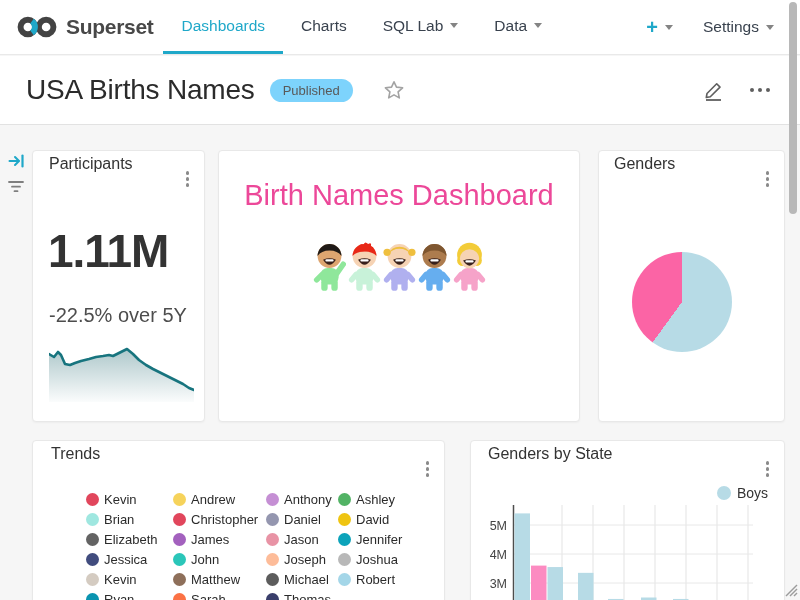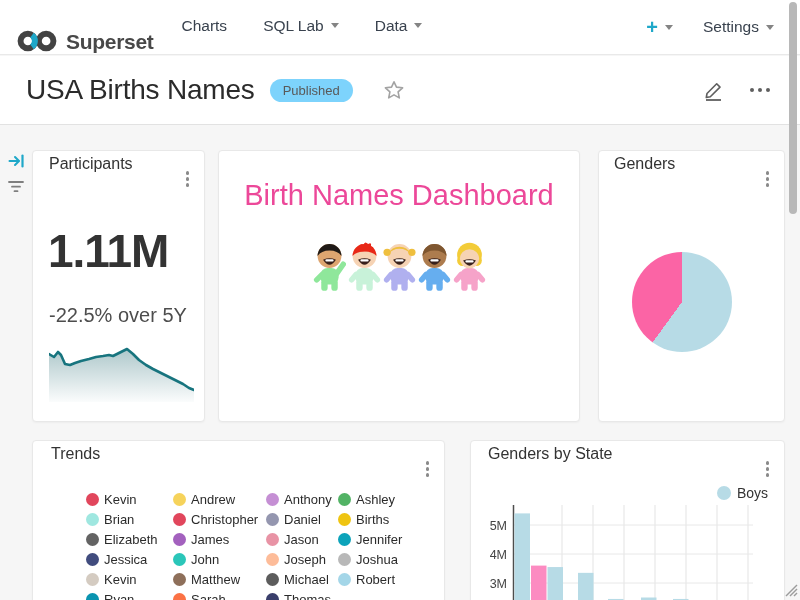--- a/index.html
+++ b/index.html
@@ -2,21 +2,21 @@
 <html><head>
 <meta charset="utf-8">
 <style>
   html,body{margin:0;padding:0;background:#e9e9e9;}
   .page{position:relative;width:800px;height:600px;overflow:hidden;background:#F6F6F6;
         font-family:"Liberation Sans",sans-serif;-webkit-font-smoothing:antialiased;}
 
   
   .nav{position:absolute;top:0;left:0;right:0;height:55px;background:#fff;
        border-bottom:1px solid #E9E9E9;display:flex;align-items:stretch;padding-left:16px;box-sizing:border-box;}
-  .brand{display:flex;align-items:flex-end;gap:8px;cursor:pointer;}
+  .brand{display:flex;align-items:center;gap:8px;cursor:pointer;}
   .brand-text{font-size:21px;font-weight:700;color:#484848;letter-spacing:-0.3px;}
   .nav-items{display:flex;margin-left:10px;}
   .nav-item{display:flex;align-items:center;padding:0 18px;font-size:15.5px;color:#39424E;
             cursor:pointer;border-bottom:3px solid transparent;box-sizing:border-box;}
   .nav-item.active{color:#1FA8C9;border-bottom-color:#1FA8C9;}
   .caret{width:0;height:0;border-left:4px solid transparent;border-right:4px solid transparent;
          border-top:5px solid #848484;margin-left:7px;display:inline-block;}
   .nav-right{margin-left:auto;display:flex;align-items:center;gap:30px;padding-right:26px;}
   .plus,.settings{display:flex;align-items:center;cursor:pointer;font-size:15.5px;color:#39424E;}
   .plus-glyph{color:#1FA8C9;font-size:20px;font-weight:700;line-height:1;}
@@ -80,20 +80,23 @@
   <header class="nav">
     <div class="brand">
       <svg width="42" height="26" viewBox="0 0 46 26">
         <circle cx="13" cy="13" r="8" fill="none" stroke="#434343" stroke-width="6.5"></circle>
         <circle cx="33" cy="13" r="8" fill="none" stroke="#434343" stroke-width="6.5"></circle>
         <path d="M17.5 6.6 A 8 8 0 0 1 17.5 19.4" fill="none" stroke="#1FA8C9" stroke-width="6.5"></path>
       </svg>
       <span class="brand-text">Superset</span>
     </div>
     <nav class="nav-items" id="nav-items">
+        <div class="nav-item active">
+          <span>Dashboards</span>
+        </div>
         <div class="nav-item">
           <span>Charts</span>
         </div>
         <div class="nav-item">
           <span>SQL Lab</span>
           <span class="caret"></span>
         </div>
         <div class="nav-item">
           <span>Data</span>
           <span class="caret"></span>
@@ -270,21 +273,21 @@
           <div class="legend-item">
             <span class="legend-dot" style="background: rgb(225, 70, 92);"></span>
             <span>Christopher</span>
           </div>
           <div class="legend-item">
             <span class="legend-dot" style="background: rgb(148, 150, 175);"></span>
             <span>Daniel</span>
           </div>
           <div class="legend-item">
             <span class="legend-dot" style="background: rgb(239, 196, 17);"></span>
-            <span>Births</span>
+            <span>David</span>
           </div>
           <div class="legend-item">
             <span class="legend-dot" style="background: rgb(99, 99, 99);"></span>
             <span>Elizabeth</span>
           </div>
           <div class="legend-item">
             <span class="legend-dot" style="background: rgb(163, 97, 190);"></span>
             <span>James</span>
           </div>
           <div class="legend-item">

